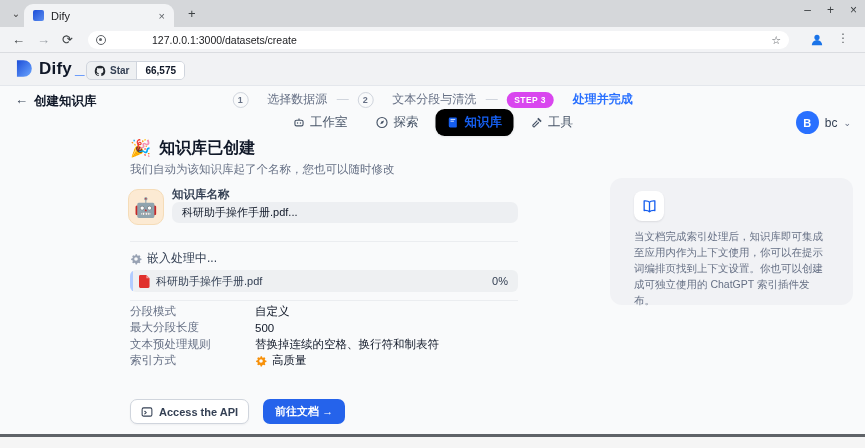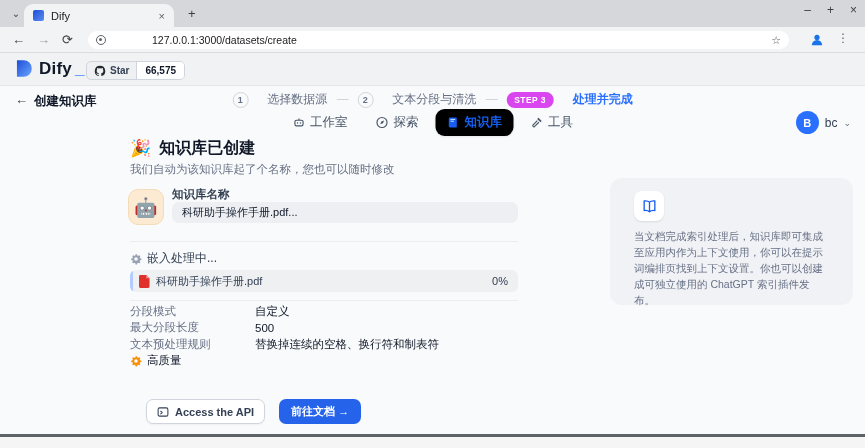--- a/index.html
+++ b/index.html
@@ -86,21 +86,21 @@
     border-radius:6px; display:flex; align-items:center; overflow:hidden; }
   .file-progress-sliver { width:3px; height:100%; background:#b2ccff; flex:0 0 auto; }
   .file-name { font-size:11px; color:#344054; margin-left:6px; flex:1; }
   .file-pct { font-size:11px; color:#344054; margin-right:10px; }
 
   .details { position:absolute; left:130px; top:303px; width:388px; }
   .detail-row { height:16.5px; display:flex; align-items:center; font-size:11.5px; }
   .detail-label { width:125px; color:#667085; flex:0 0 auto; }
   .detail-value { color:#101828; display:flex; align-items:center; gap:5px; }
 
-  .actions { position:absolute; left:130px; top:399px; display:flex; gap:14px;margin-left:16px; }
+  .actions { position:absolute; left:130px; top:399px; display:flex; gap:14px; }
   .btn-api { display:flex; align-items:center; gap:6px; height:25px; padding:0 10px; background:#ffffff;
     border:1px solid #d0d5dd; border-radius:7px; font-size:11px; font-weight:bold; color:#344054;
     box-shadow:0 1px 2px rgba(16,24,40,.05); }
   .btn-docs { display:flex; align-items:center; height:25px; padding:0 12px; background:#2563eb;
     border:none; border-radius:7px; font-size:11px; font-weight:bold; color:#ffffff; }
 
   
   .aside-card { position:absolute; left:610px; top:178px; width:243px; height:127px; background:#f1f2f5;
     border-radius:12px; padding:13px 24px; }
   .aside-icon-sq { width:30px; height:30px; background:#ffffff; border-radius:8px;
@@ -264,20 +264,21 @@
     </div>
     <div class="detail-row">
       <span class="detail-label">最大分段长度</span>
       <span class="detail-value">500</span>
     </div>
     <div class="detail-row">
       <span class="detail-label">文本预处理规则</span>
       <span class="detail-value">替换掉连续的空格、换行符和制表符</span>
     </div>
     <div class="detail-row">
+      <span class="detail-label">索引方式</span>
       <span class="detail-value">
         <svg width="12" height="12" viewBox="0 0 16 16">
           <path fill="#f79009" fill-rule="evenodd" d="M9.3 1.5l.4 1.8c.4.1.8.3 1.1.5l1.7-.8 1.3 1.3-.8 1.7c.2.3.4.7.5 1.1l1.8.4v1.8l-1.8.4c-.1.4-.3.8-.5 1.1l.8 1.7-1.3 1.3-1.7-.8c-.3.2-.7.4-1.1.5l-.4 1.8H7.5l-.4-1.8a4.9 4.9 0 01-1.1-.5l-1.7.8-1.3-1.3.8-1.7a4.9 4.9 0 01-.5-1.1l-1.8-.4V7.5l1.8-.4c.1-.4.3-.8.5-1.1l-.8-1.7 1.3-1.3 1.7.8c.3-.2.7-.4 1.1-.5l.4-1.8zM8 5.6a2.4 2.4 0 100 4.8 2.4 2.4 0 000-4.8z"></path>
         </svg>
         <span>高质量</span>
       </span>
     </div>
   </div>
 
   <div class="actions">

